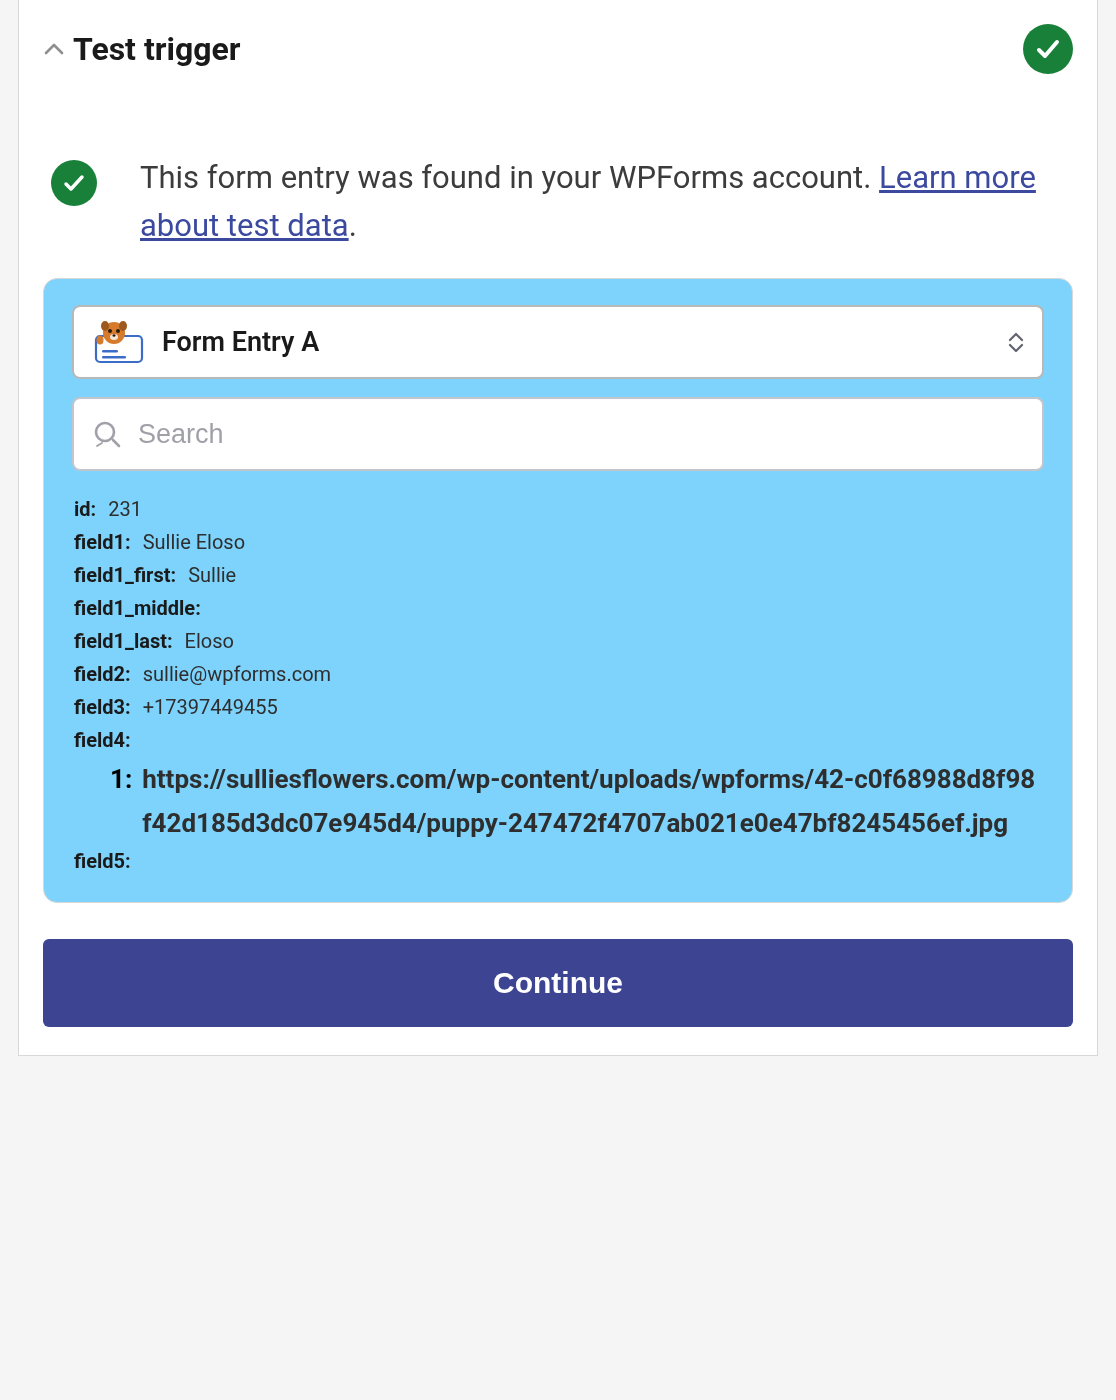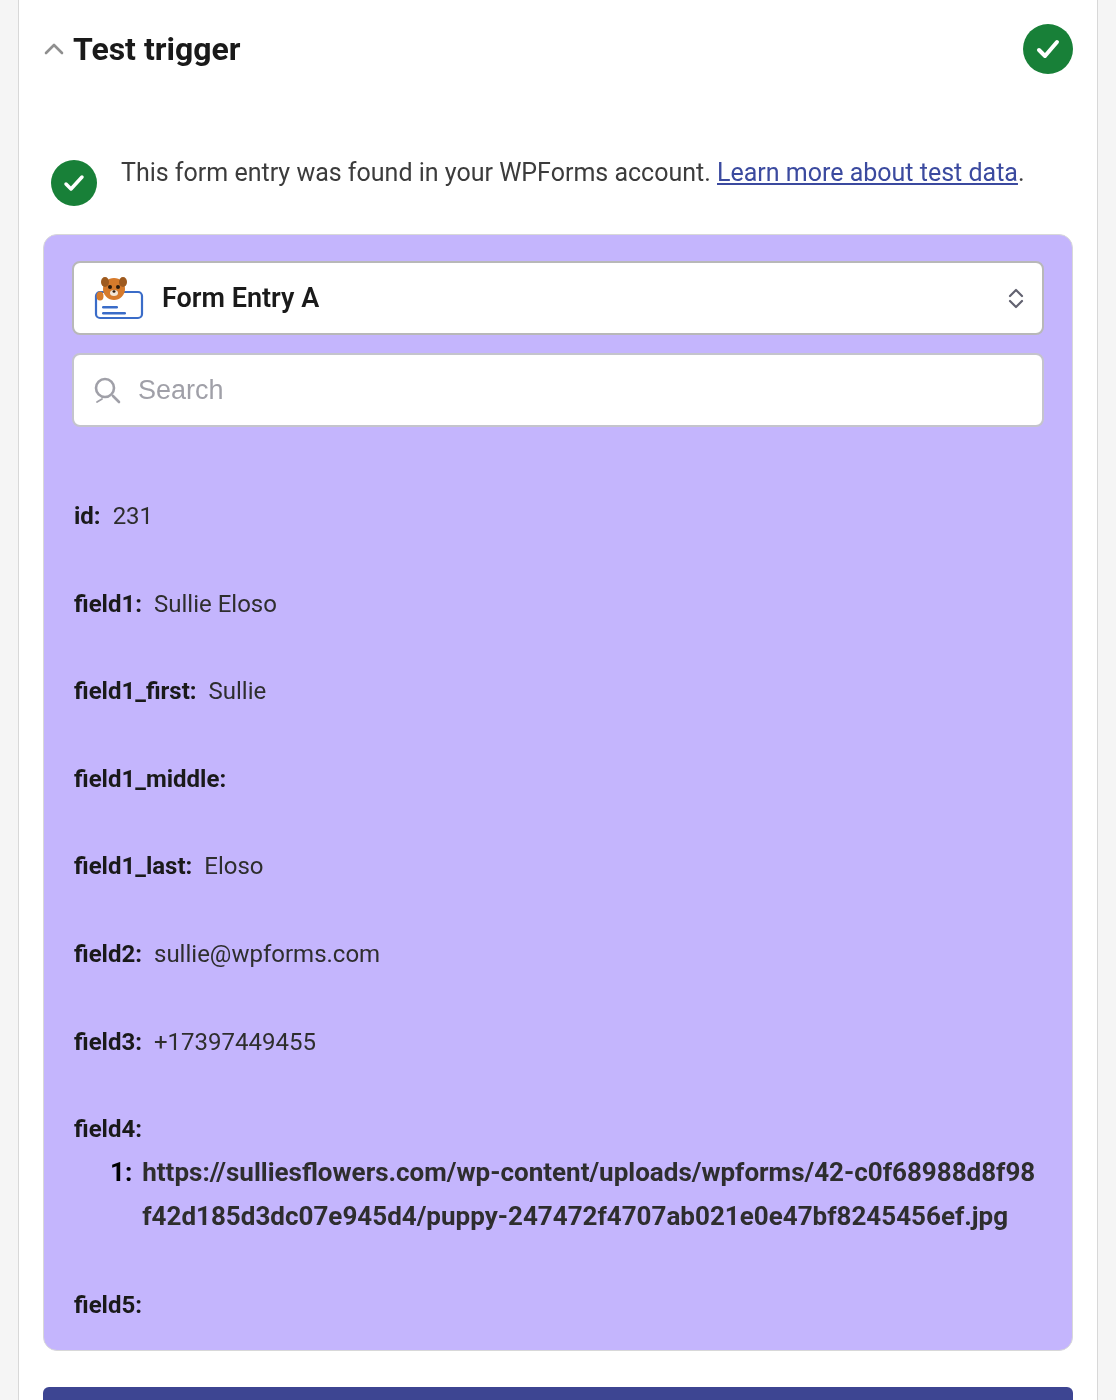--- a/index.html
+++ b/index.html
@@ -70,33 +70,34 @@
     }
     .status-check svg { display: block; }
     .status-text { flex: 1; }
     .status-title {
       font-size: 32px;
       font-weight: 700;
       color: #1a1a1a;
       margin-bottom: 8px;
     }
     .status-desc {
-      font-size: 25px;
+      font-size: 31px;
       line-height: 1.55;
       color: #3c3c3c;
+      margin-left: 19px;
     }
     .status-desc a {
       color: #3b4a9f;
       text-decoration: underline;
     }
 
     .card {
       border: 1px solid #d8d8d8;
       border-radius: 14px;
-      background: #c4b5fd;
+      background: #7dd3fc;
       padding: 26px 28px 24px;
     }
     .selector {
       display: flex;
       align-items: center;
       background: #fff;
       border: 2px solid #b8b8b8;
       border-radius: 8px;
       height: 74px;
       padding: 0 18px;
@@ -140,26 +141,25 @@
       background: transparent;
       font-size: 27px;
       color: #1a1a1a;
     }
     .search-input::placeholder { color: #a0a0a8; }
 
     .field-list {
       padding: 22px 2px 0;
     }
     .field-row {
-      font-size: 24px;
+      font-size: 20px;
       line-height: 1.65;
       color: #1a1a1a;
       display: flex;
       flex-wrap: wrap;
-      margin-top: 48px;
     }
     .field-key {
       font-weight: 700;
       margin-right: 12px;
       white-space: nowrap;
     }
     .field-val {
       font-weight: 400;
       color: #2e2e2e;
       word-break: break-all;

